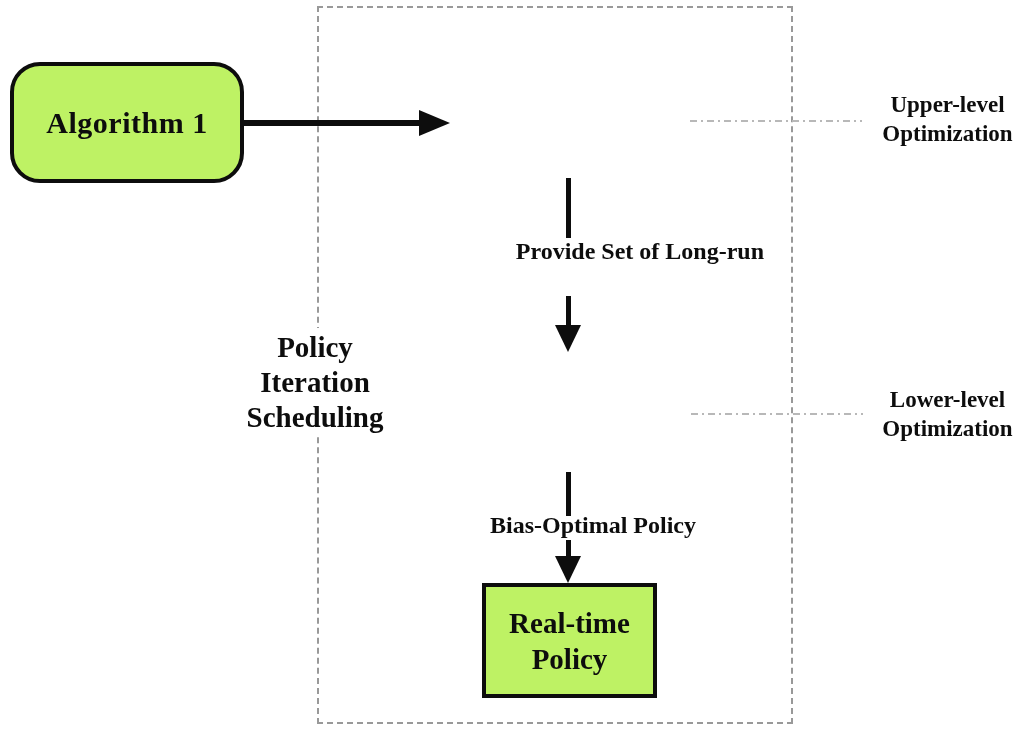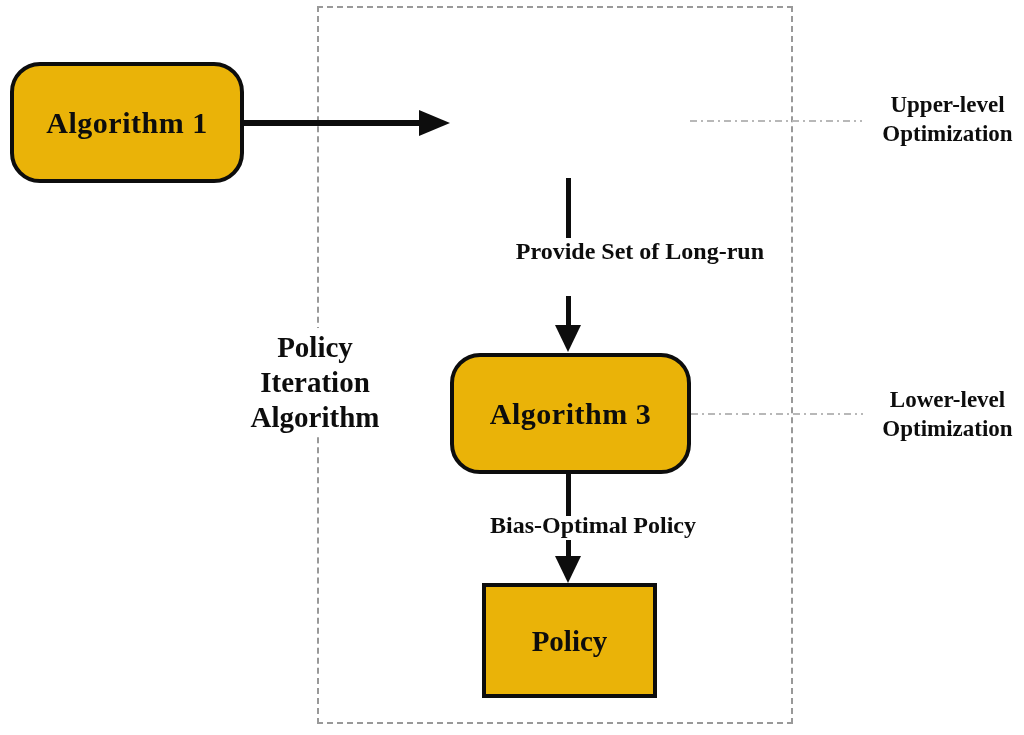--- a/index.html
+++ b/index.html
@@ -27,21 +27,21 @@
     border: 2px dashed #999999;
     box-sizing: border-box;
     z-index: 0;
   }
 
   
   .node {
     position: absolute;
     box-sizing: border-box;
     border: 4px solid #0d0d0d;
-    background: #eab308;
+    background: #bef264;
     display: flex;
     align-items: center;
     justify-content: center;
     text-align: center;
     font-weight: bold;
     z-index: 1;
   }
   .node.rounded { border-radius: 30px; }
   .node .node-label {
     font-size: 30px;
@@ -157,38 +157,36 @@
 
   <div class="stem stem-v" id="stem-3down"></div>
   <div class="stem stem-v" id="stem-bias"></div>
   <div class="head head-down" id="head-bias"></div>
 
   <div class="node rounded" id="algo1">
     <span class="node-label">Algorithm 1</span>
   </div>
 
 
-  <div class="node rounded" id="algo3">
-    <span class="node-label">Algorithm 3</span>
-  </div>
 
   <div class="node" id="realtime">
+    <div>Real-time</div>
     <div>Policy</div>
   </div>
 
   <div class="edge-label" id="provide-label">
     <div>Provide Set of Long-run</div>
   </div>
 
   <div class="edge-label" id="bias-label">Bias-Optimal Policy</div>
 
   <div class="annotation" id="policy-iteration-label">
     <div>Policy</div>
     <div>Iteration</div>
-    <div>Algorithm</div>
+    <div>Scheduling</div>
   </div>
 
   <div class="annotation" id="upper-label">
     <div>Upper-level</div>
     <div>Optimization</div>
   </div>
 
   <div class="annotation" id="lower-label">
     <div>Lower-level</div>
     <div>Optimization</div>

